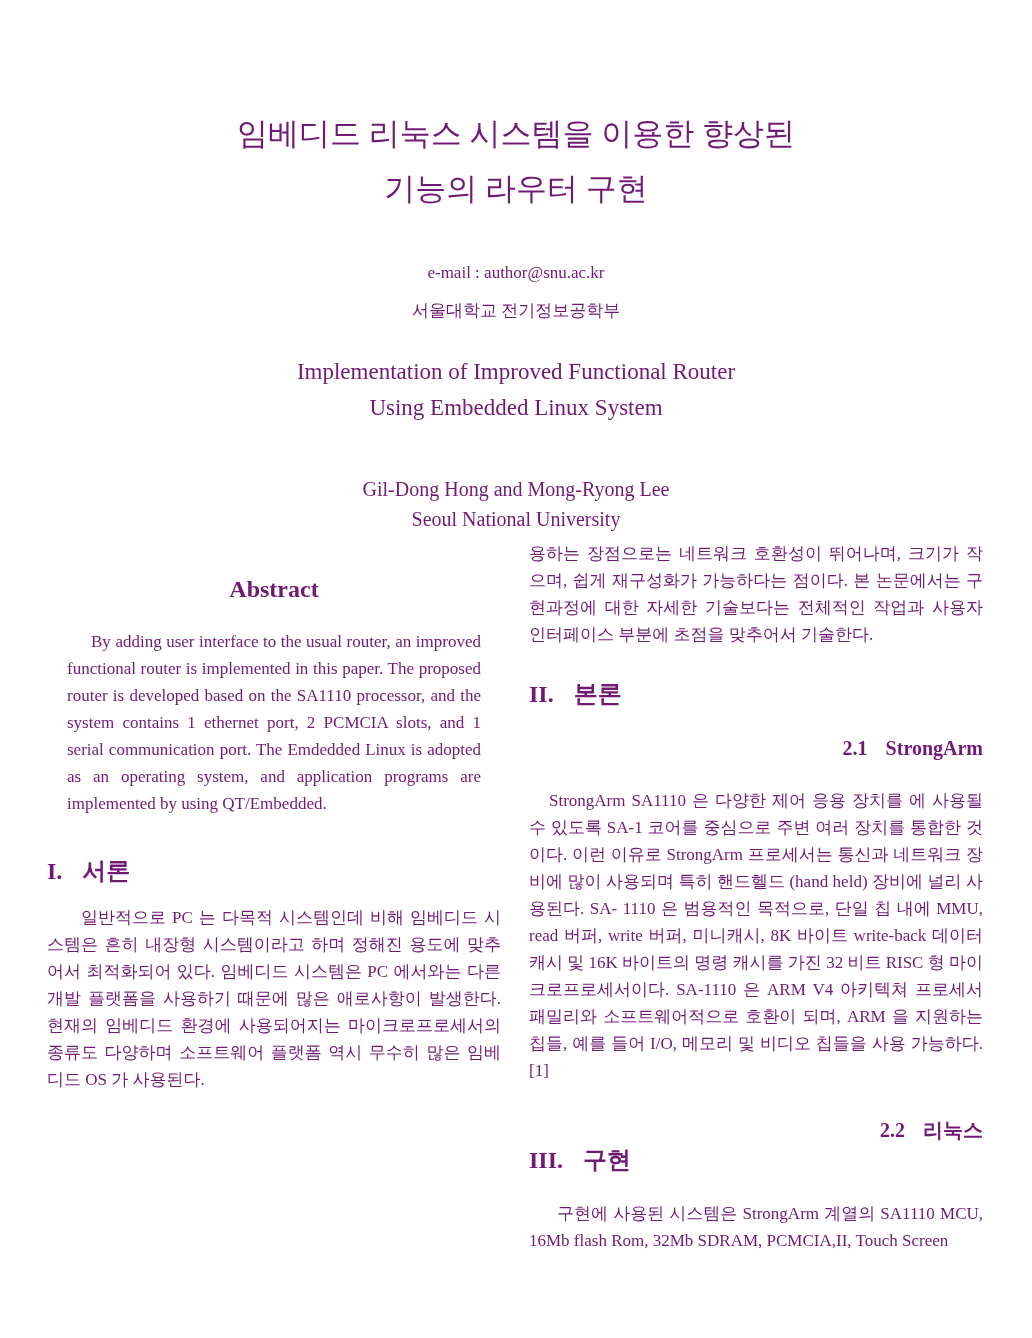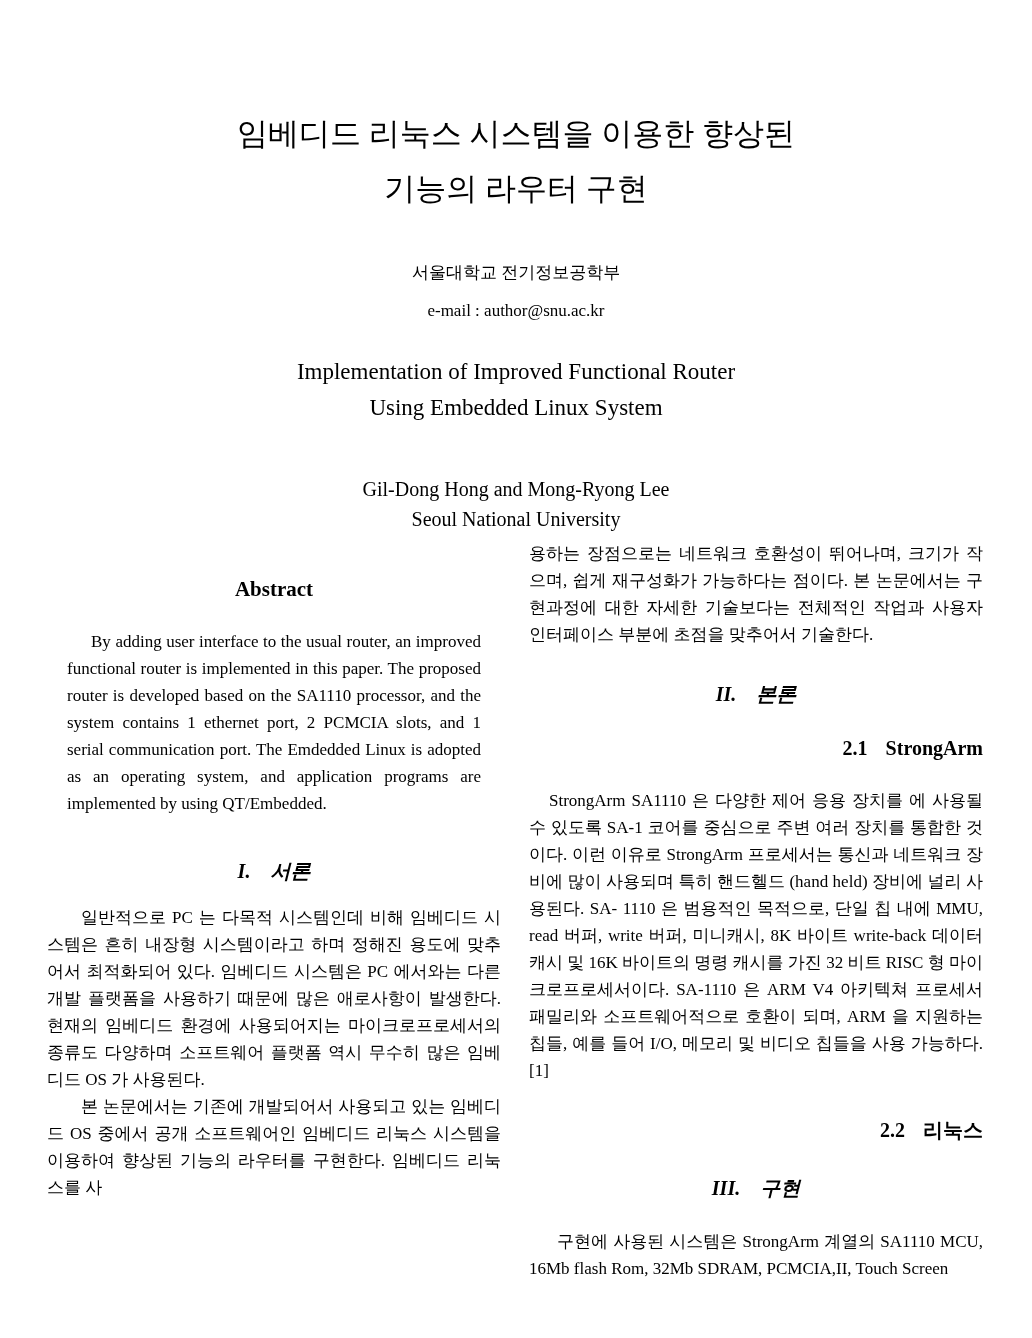--- a/index.html
+++ b/index.html
@@ -5,21 +5,21 @@
   html, body {
     margin: 0;
     padding: 0;
     background: #ffffff;
   }
   .page {
     position: relative;
     width: 1032px;
     height: 1338px;
     background: #ffffff;
-    color: #000000;
+    color: #701a75;
     font-family: "Liberation Serif", "DejaVu Serif", serif;
     overflow: hidden;
     box-sizing: border-box;
   }
   .doc-header {
     text-align: center;
   }
   .title-ko {
     margin: 0;
     padding-top: 106px;
@@ -53,40 +53,39 @@
   .col {
     width: 455px;
     box-sizing: border-box;
     font-size: 17px;
     line-height: 27px;
     text-align: justify;
   }
   .abstract-heading {
     margin: 36px 0 0 0;
     text-align: center;
-    font-size: 21px;
+    font-size: 24px;
     font-weight: 600;
   }
   .abstract-body {
     margin: 25px 20px 0 20px;
     text-indent: 24px;
   }
   .sec-heading {
-    text-align: center;
-    font-size: 20px;
+    text-align: left;
+    font-size: 24px;
     font-weight: 600;
     line-height: 32px;
-    font-style: italic;
   }
   .sec-heading .sec-num {
     margin-right: 20px;
   }
   .heading-s1 { margin-top: 38px; }
   .heading-s2 { margin-top: 30px; }
-  .heading-s3 { margin-top: 28px; }
+  .heading-s3 { margin-top: 0; }
   .sub-heading {
     font-size: 20px;
     font-weight: 600;
     line-height: 28px;
     text-align: right;
   }
   .sub-heading .sub-num {
     margin-right: 18px;
   }
   .heading-2-1 { margin-top: 24px; }
@@ -105,22 +104,22 @@
 
 <div class="page">
 
   <header class="doc-header">
     <h1 class="title-ko">
       <span>임베디드 리눅스 시스템을 이용한 향상된</span><br>
       <span>기능의 라우터 구현</span>
     </h1>
 
     <div class="authors-ko-block">
+      <div>e-mail : author@snu.ac.kr</div>
       <div>서울대학교 전기정보공학부</div>
-      <div>e-mail : author@snu.ac.kr</div>
     </div>
 
     <h2 class="title-en">
       <span>Implementation of Improved Functional Router</span><br>
       <span>Using Embedded Linux System</span>
     </h2>
 
     <div class="authors-en-block">
       <div>Gil-Dong Hong and Mong-Ryong Lee</div>
       <div>Seoul National University</div>
@@ -130,21 +129,20 @@
   <div class="columns">
 
     <div class="col">
       <div class="abstract-heading">Abstract</div>
       <p class="abstract-body">By adding user interface to the usual router, an improved functional router is implemented in this paper. The proposed router is developed based on the SA1110 processor, and the system contains 1 ethernet port, 2 PCMCIA slots, and 1 serial communication port. The Emdedded Linux is adopted as an operating system, and application programs are implemented by using QT/Embedded.</p>
 
       <div class="sec-heading heading-s1">
         <span class="sec-num">I.</span><span>서론</span>
       </div>
       <p class="para para-first">일반적으로 PC 는 다목적 시스템인데 비해 임베디드 시스템은 흔히 내장형 시스템이라고 하며 정해진 용도에 맞추어서 최적화되어 있다. 임베디드 시스템은 PC 에서와는 다른 개발 플랫폼을 사용하기 때문에 많은 애로사항이 발생한다. 현재의 임베디드 환경에 사용되어지는 마이크로프로세서의 종류도 다양하며 소프트웨어 플랫폼 역시 무수히 많은 임베디드 OS 가 사용된다.</p>
-      <p class="para">본 논문에서는 기존에 개발되어서 사용되고 있는 임베디드 OS 중에서 공개 소프트웨어인 임베디드 리눅스 시스템을 이용하여 향상된 기능의 라우터를 구현한다. 임베디드 리눅스를 사</p>
     </div>
 
     <div class="col">
       <p class="para para-cont">용하는 장점으로는 네트워크 호환성이 뛰어나며, 크기가 작으며, 쉽게 재구성화가 가능하다는 점이다. 본 논문에서는 구현과정에 대한 자세한 기술보다는 전체적인 작업과 사용자 인터페이스 부분에 초점을 맞추어서 기술한다.</p>
 
       <div class="sec-heading heading-s2">
         <span class="sec-num">II.</span><span>본론</span>
       </div>
 
       <div class="sub-heading heading-2-1">

